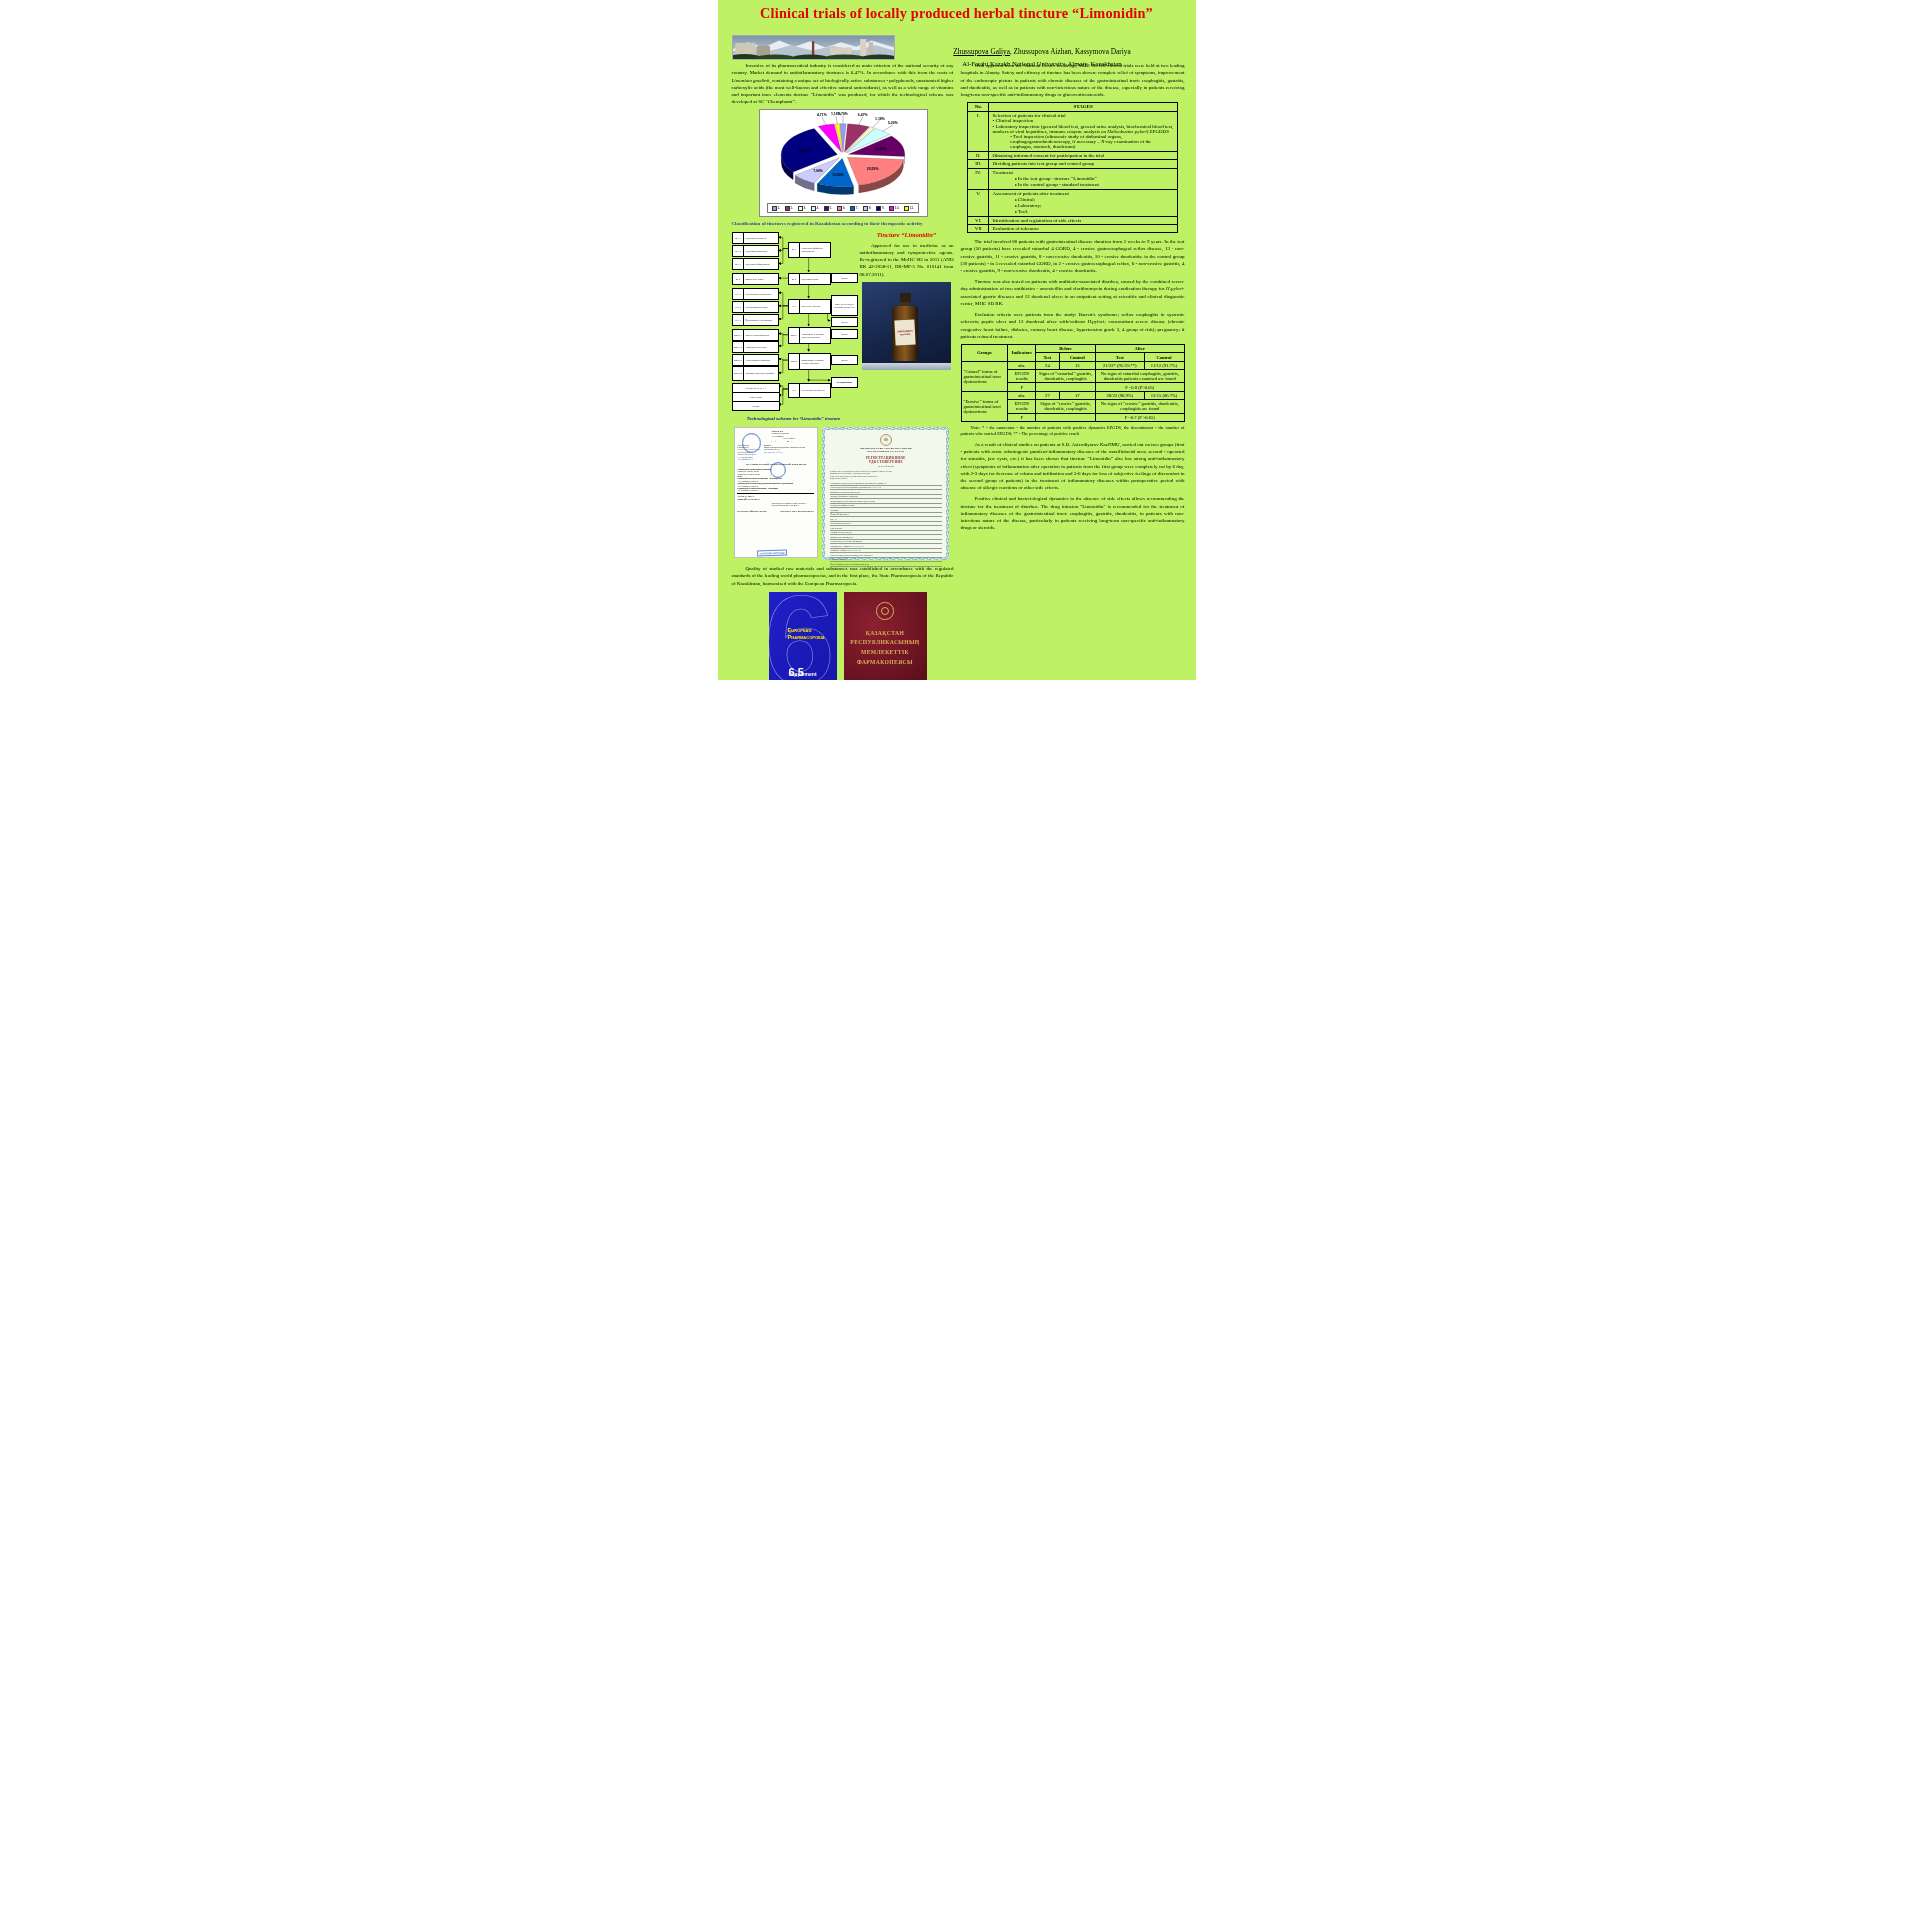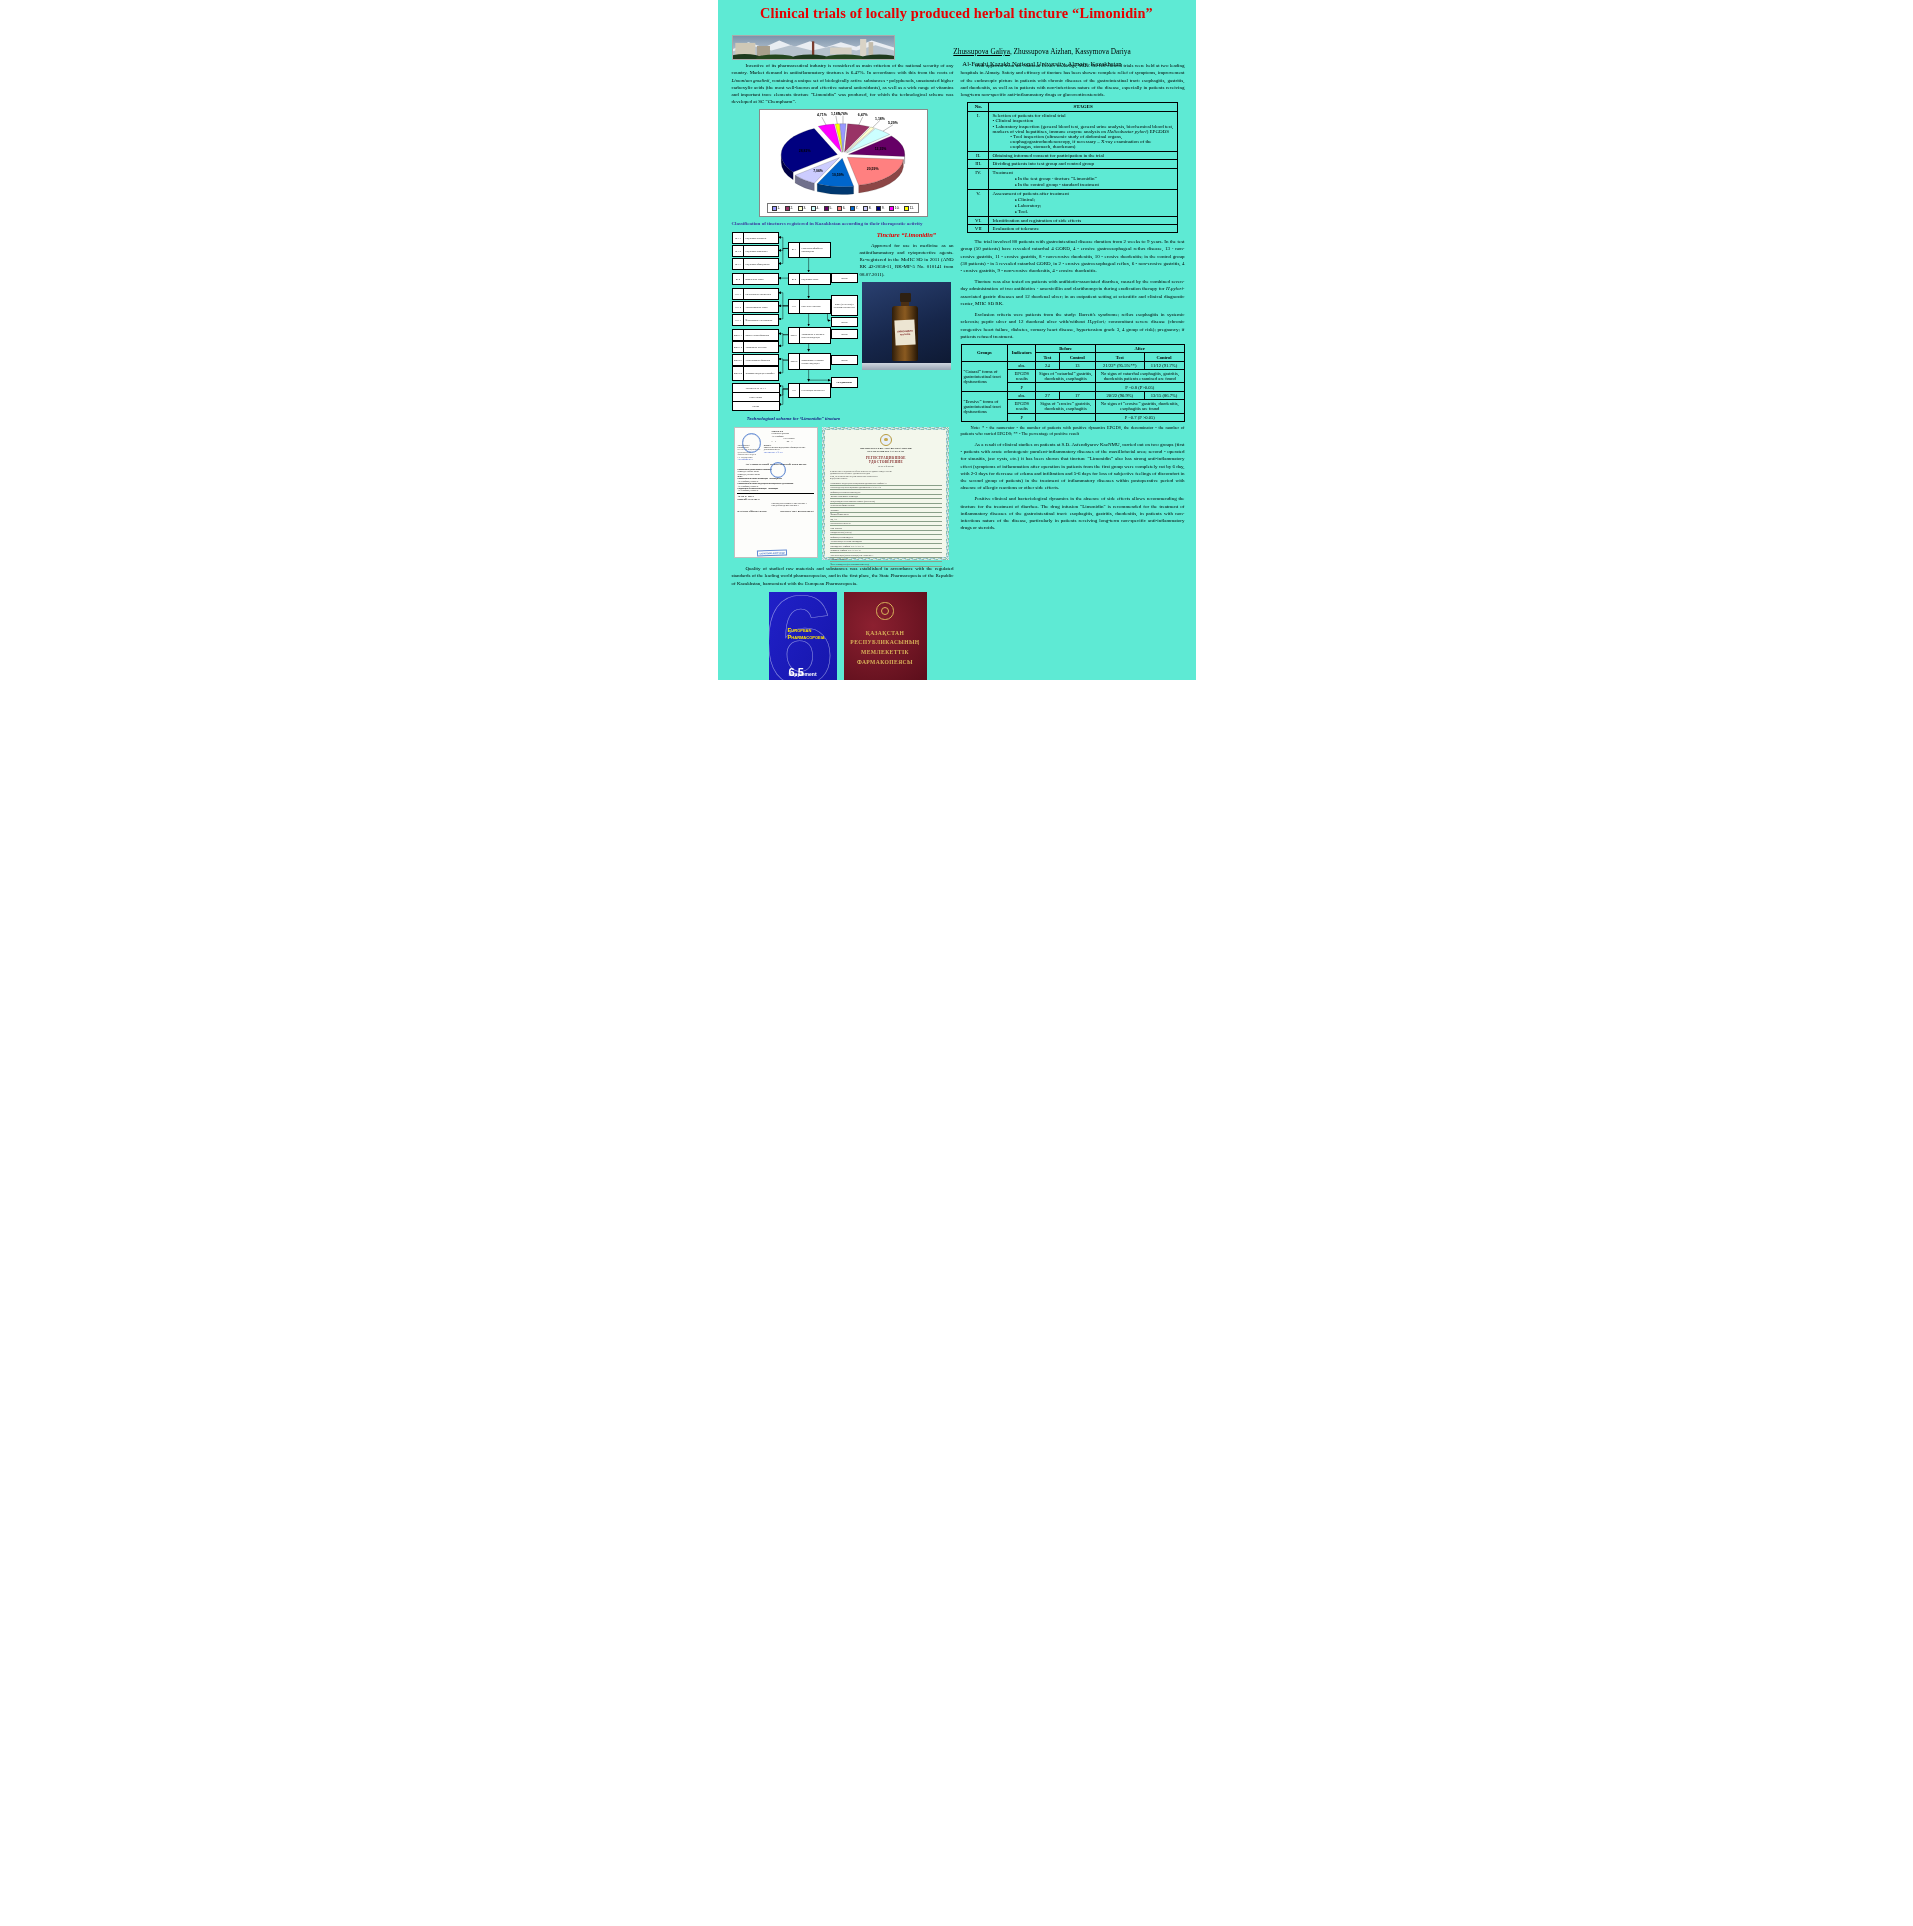--- a/index.html
+++ b/index.html
@@ -1,16 +1,16 @@
 <!DOCTYPE html>
 <html style="font-size:6.2px"><head>
 <meta charset="utf-8">
 <style>
   html,body{margin:0;padding:0;background:#ffffff;}
-  .poster{position:relative;width:478px;height:680px;margin:0 auto;background:#5eead4;
+  .poster{position:relative;width:478px;height:680px;margin:0 auto;background:#bef264;
           font-family:"Liberation Serif",serif;color:#000;overflow:hidden;}
   
   .title{position:absolute;top:5.4px;left:0;width:100%;text-align:center;font-size:14.3px;
          font-weight:bold;letter-spacing:0.2px;}
   .campus{position:absolute;left:14px;top:35px;width:161px;height:23px;border:0.4px solid #aaa;}
   .authors{position:absolute;left:181px;top:35px;width:287px;text-align:center;margin-top:12px;}
   .authors .l1{font-size:7.3px;}
   .authors .l2{font-size:6.7px;margin-top:3.5px;}
   .u{text-decoration:underline;}
   

